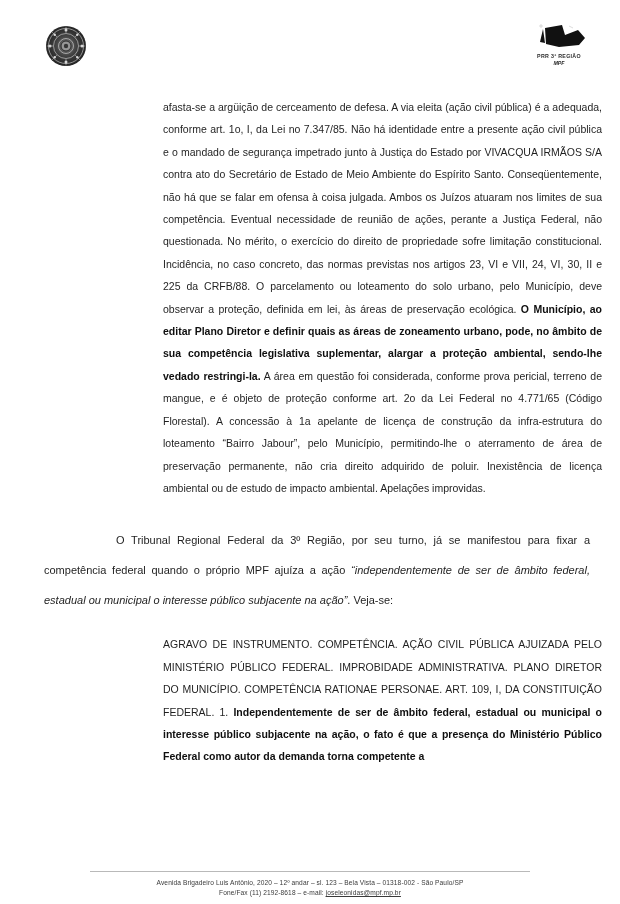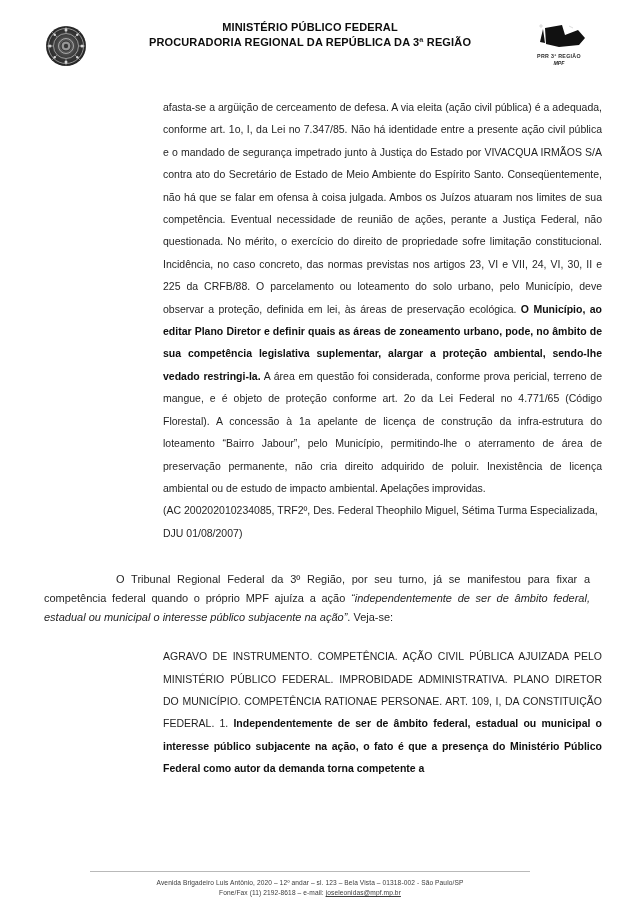--- a/index.html
+++ b/index.html
@@ -108,21 +108,21 @@
     font-style: italic;
   }
 
   .main-para {
     margin-top: 26px;
     margin-left: 14px;
     margin-right: 14px;
     text-align: justify;
     text-indent: 72px;
     font-size: 11px;
-    line-height: 19px;
+    line-height: 30px;
     color: #1f1f1f;
   }
 
   .ementa {
     margin-top: 18px;
   }
 
   
   .footer {
     position: absolute;
@@ -190,24 +190,20 @@
               <circle cx="33.3" cy="33.3" r="1.2"></circle>
             <circle cx="10.7" cy="33.3" r="1.2"></circle>
               <circle cx="10.7" cy="10.7" r="1.2"></circle>
           </g>
           <circle cx="22" cy="22" r="5" fill="#8e8e8e" stroke="#1a1a1a" stroke-width="1"></circle>
           <circle cx="22" cy="22" r="2.2" fill="#262626"></circle>
         </g>
       </svg>
     </div>
 
-    <div class="header-titles">
-      <div class="header-line-1">MINISTÉRIO PÚBLICO FEDERAL</div>
-      <div class="header-line-2">PROCURADORIA REGIONAL DA REPÚBLICA DA 3ª REGIÃO</div>
-    </div>
 
     <div class="prr-logo">
       <svg class="prr-mark" viewBox="0 0 60 30" width="60" height="30" aria-hidden="true">
         <g fill="#111111">
           <path d="M16 6 L33 3 L36 13 L49 8 L56 16 L50 23 L30 25 L17 22 Z"></path>
           <path d="M14 7 L16 21 L11 20 Z"></path>
         </g>
         <g stroke="#9a9a9a" stroke-width="0.5" fill="none" opacity="0.7">
           <path d="M10 4 L14 4"></path>
           <path d="M12 2 L12 6"></path>
@@ -216,21 +212,20 @@
       </svg>
       <div class="prr-caption">PRR 3ª REGIÃO</div>
       <div class="prr-caption-2">MPF</div>
     </div>
   </div>
 
   <div class="content">
 
     <div class="quote-block first">
       <p><span>afasta-se a argüição de cerceamento de defesa. A via eleita (ação civil pública) é a adequada, conforme art. 1o, I, da Lei no 7.347/85. Não há identidade entre a presente ação civil pública e o mandado de segurança impetrado junto à Justiça do Estado por VIVACQUA IRMÃOS S/A contra ato do Secretário de Estado de Meio Ambiente do Espírito Santo. Conseqüentemente, não há que se falar em ofensa à coisa julgada. Ambos os Juízos atuaram nos limites de sua competência. Eventual necessidade de reunião de ações, perante a Justiça Federal, não questionada. No mérito, o exercício do direito de propriedade sofre limitação constitucional. Incidência, no caso concreto, das normas previstas nos artigos 23, VI e VII, 24, VI, 30, II e 225 da CRFB/88. O parcelamento ou loteamento do solo urbano, pelo Município, deve observar a proteção, definida em lei, às áreas de preservação ecológica. </span><b>O Município, ao editar Plano Diretor e definir quais as áreas de zoneamento urbano, pode, no âmbito de sua competência legislativa suplementar, alargar a proteção ambiental, sendo-lhe vedado restringi-la.</b><span> A área em questão foi considerada, conforme prova pericial, terreno de mangue, e é objeto de proteção conforme art. 2o da Lei Federal no 4.771/65 (Código Florestal). A concessão à 1a apelante de licença de construção da infra-estrutura do loteamento “Bairro Jabour”, pelo Município, permitindo-lhe o aterramento de área de preservação permanente, não cria direito adquirido de poluir. Inexistência de licença ambiental ou de estudo de impacto ambiental. Apelações improvidas.</span></p>
-      <p class="cite-line">(AC 200202010234085, TRF2º, Des. Federal Theophilo Miguel, Sétima Turma Especializada, DJU 01/08/2007)</p>
     </div>
 
     <div class="main-para"><span>O Tribunal Regional Federal da 3º Região, por seu turno, já se manifestou para fixar a competência federal quando o próprio MPF ajuíza a ação </span><i>“independentemente de ser de âmbito federal, estadual ou municipal o interesse público subjacente na ação”</i><span>. Veja-se:</span></div>
 
     <div class="quote-block ementa">
       <p><span>AGRAVO DE INSTRUMENTO. COMPETÊNCIA. AÇÃO CIVIL PÚBLICA AJUIZADA PELO MINISTÉRIO PÚBLICO FEDERAL. IMPROBIDADE ADMINISTRATIVA. PLANO DIRETOR DO MUNICÍPIO. COMPETÊNCIA RATIONAE PERSONAE. ART. 109, I, DA CONSTITUIÇÃO FEDERAL. 1. </span><b>Independentemente de ser de âmbito federal, estadual ou municipal o interesse público subjacente na ação, o fato é que a presença do Ministério Público Federal como autor da demanda torna competente a</b></p>
     </div>
 
   </div>
 

